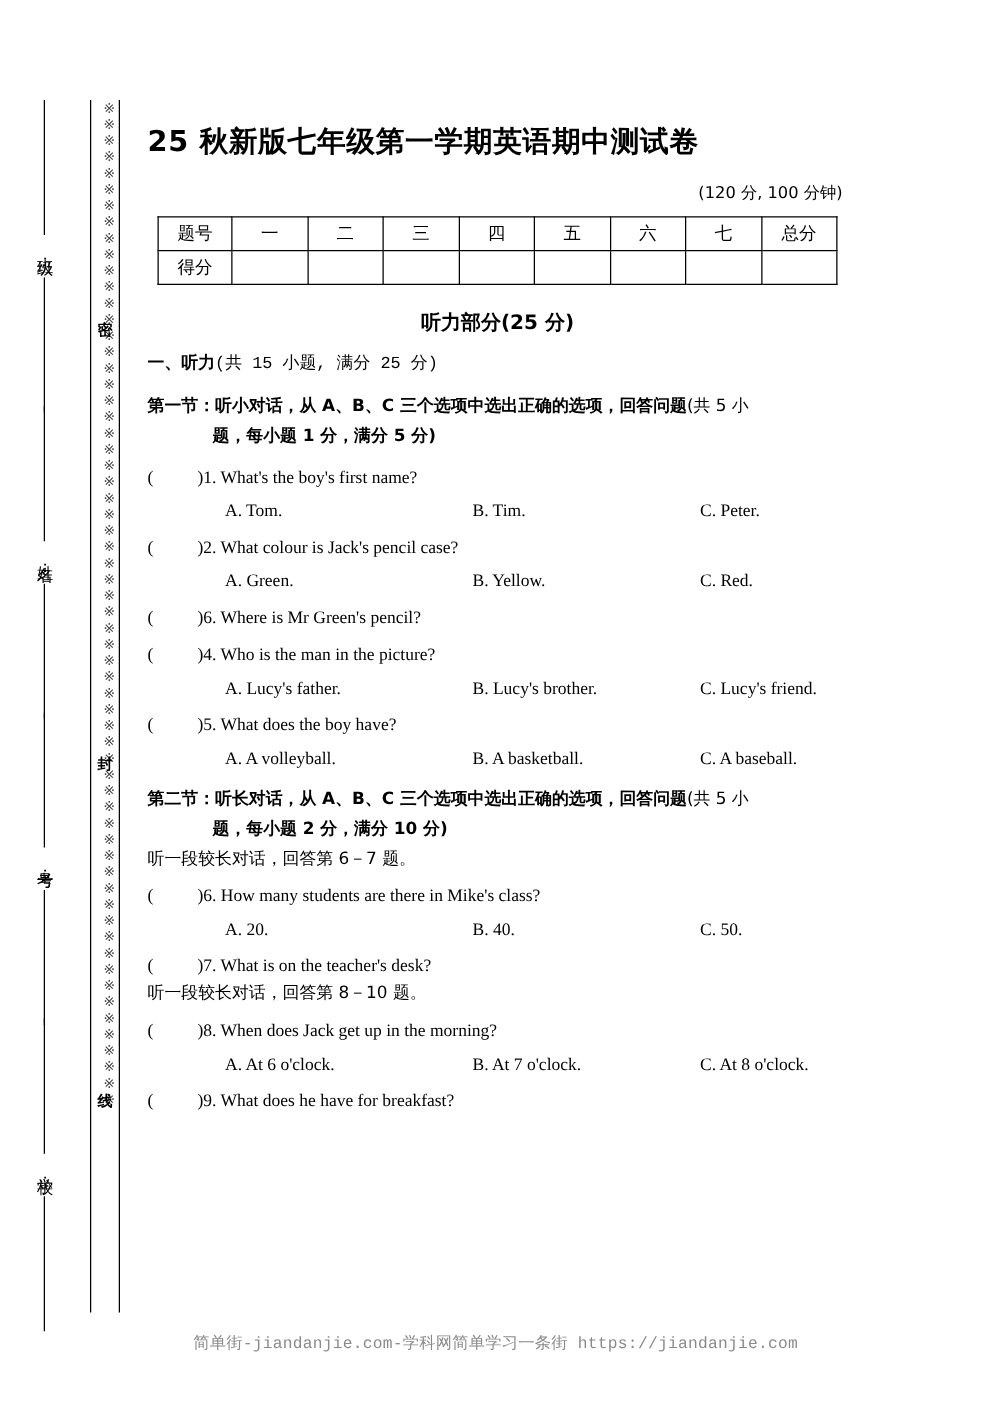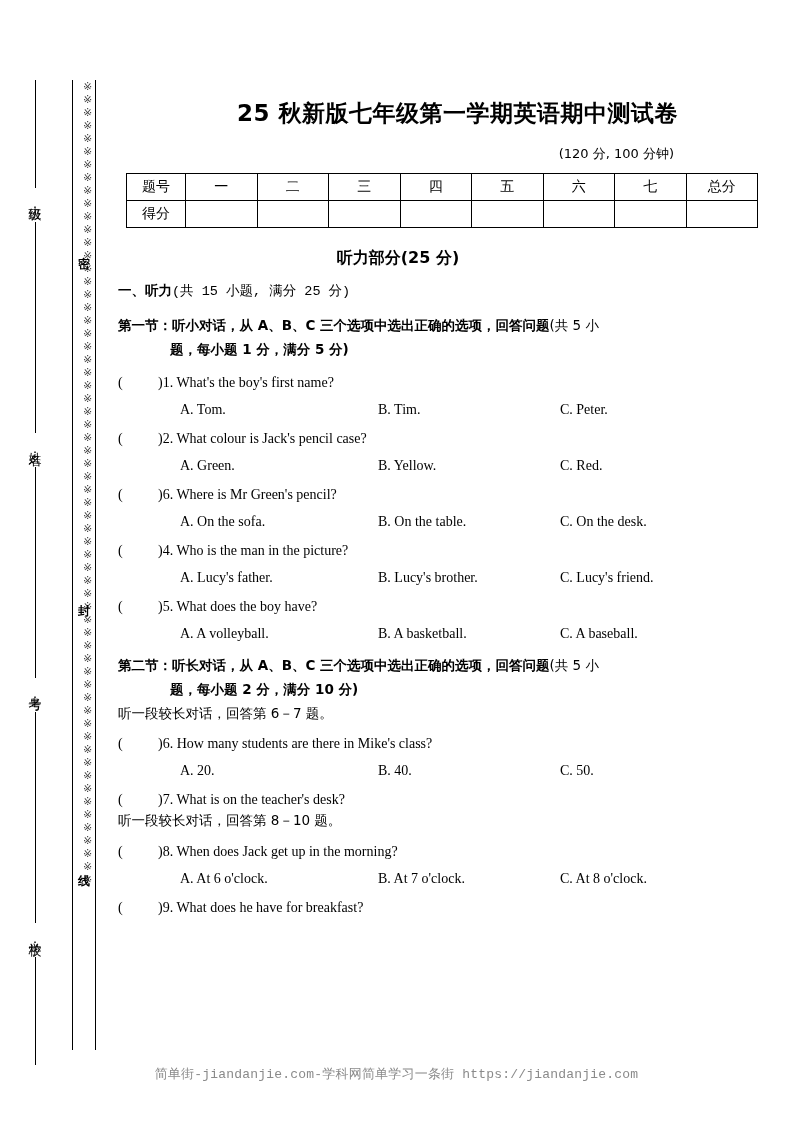--- a/index.html
+++ b/index.html
@@ -103,21 +103,21 @@
 
   
   #content {
     position: absolute;
     left: 118px;
     top: 0;
     width: 560px;
   }
 
   #paper-title {
-    text-align: right;
+    text-align: left;
     font-family: "DejaVu Sans", "Liberation Sans", sans-serif;
     font-weight: bold;
     font-size: 23px;
     letter-spacing: 0.5px;
     margin-top: 98px;
     color: #000;
     white-space: nowrap;
   }
 
   #score-note {
@@ -126,21 +126,21 @@
     margin-top: 16px;
     padding-right: 4px;
     font-family: "DejaVu Sans", "Liberation Sans", sans-serif;
   }
 
   
   #score-table {
     margin-top: 10px;
     margin-left: 8px;
     border-collapse: collapse;
-    width: 632px;
+    width: 544px;
     table-layout: fixed;
   }
   #score-table td {
     border: 1px solid #000;
     height: 26px;
     text-align: center;
     vertical-align: middle;
     font-family: "DejaVu Sans", "Liberation Sans", sans-serif;
     font-size: 14px;
     padding: 0;
@@ -320,25 +320,20 @@
   </div>
   <div class="opt-line">
     <span class="opt a">A. Green.</span>
     <span class="opt b">B. Yellow.</span>
     <span class="opt c">C. Red.</span>
   </div>
 
   <div class="q-line">
     <span class="q-paren">(</span><span class="q-text">)6. Where is Mr Green's pencil?</span>
   </div>
-  <div class="opt-line">
-    <span class="opt a">A. On the sofa.</span>
-    <span class="opt b">B. On the table.</span>
-    <span class="opt c">C. On the desk.</span>
-  </div>
 
   <div class="q-line">
     <span class="q-paren">(</span><span class="q-text">)4. Who is the man in the picture?</span>
   </div>
   <div class="opt-line">
     <span class="opt a">A. Lucy's father.</span>
     <span class="opt b">B. Lucy's brother.</span>
     <span class="opt c">C. Lucy's friend.</span>
   </div>
 

